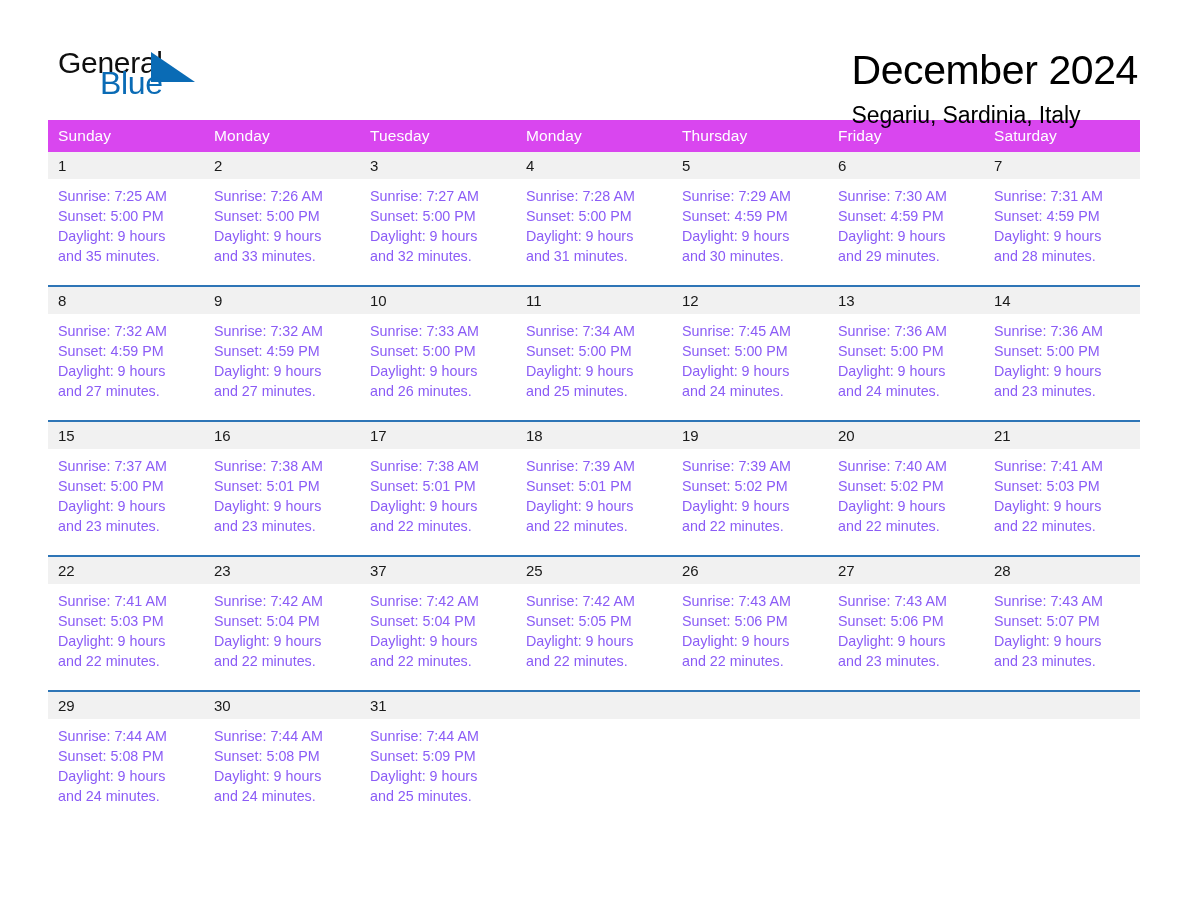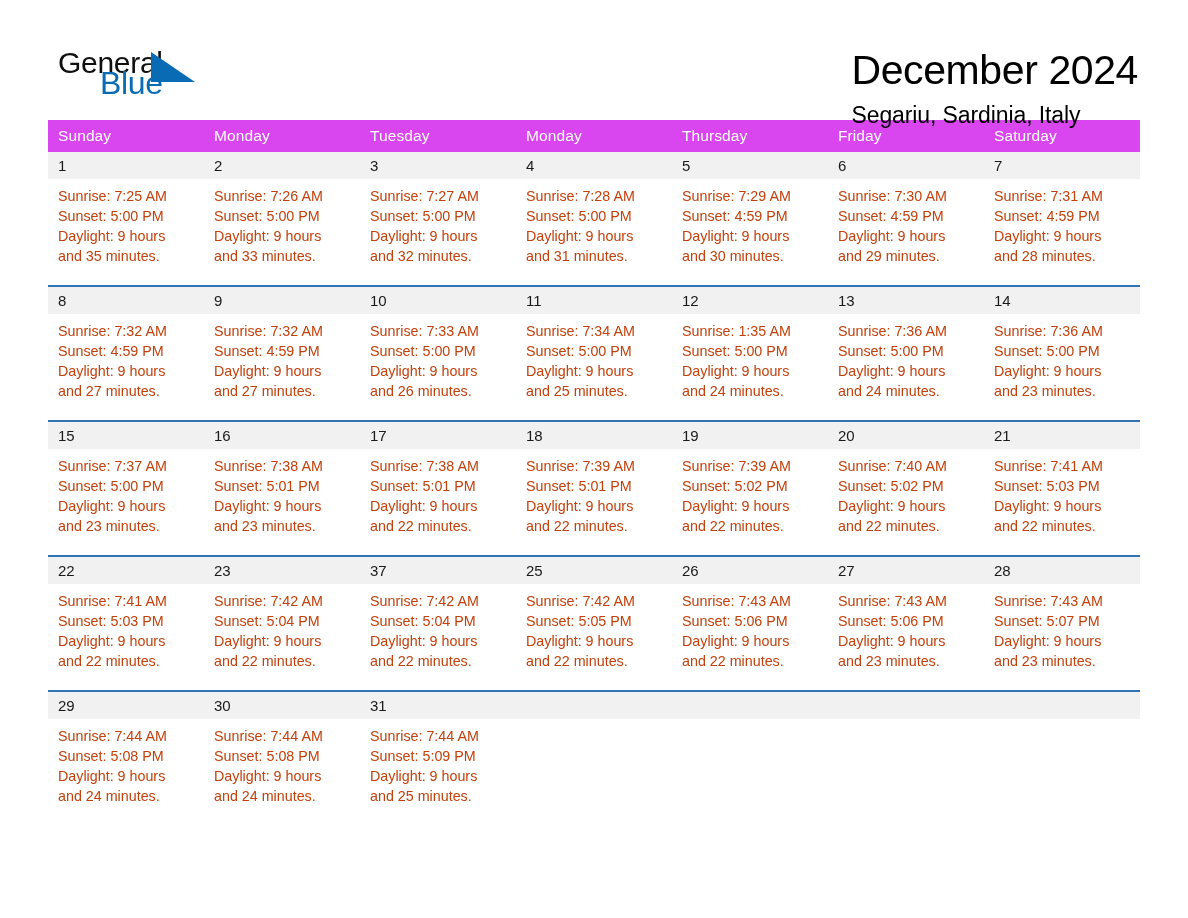--- a/index.html
+++ b/index.html
@@ -123,21 +123,21 @@
     box-sizing: border-box;
     padding: 4px 0 0 10px;
     font-size: 15px;
     line-height: 20px;
     color: #1a1a1a;
   }
   .cell-body {
     padding: 7px 8px 0 10px;
     font-size: 14.3px;
     line-height: 20px;
-    color: #c2410c;
+    color: #8b5cf6;
   }
   .cell-body div {
     white-space: nowrap;
   }
   .cell.empty .daynum-band {
     background: #f1f1f1;
   }
 </style>
 </head>
 <body>
@@ -293,21 +293,21 @@
                 <div>Sunset: 5:00 PM</div>
                 <div>Daylight: 9 hours</div>
                 <div>and 25 minutes.</div>
               </div>
             </div>
           </td>
           <td>
             <div class="cell">
               <div class="daynum-band">12</div>
               <div class="cell-body">
-                <div>Sunrise: 1:35 AM</div>
+                <div>Sunrise: 7:45 AM</div>
                 <div>Sunset: 5:00 PM</div>
                 <div>Daylight: 9 hours</div>
                 <div>and 24 minutes.</div>
               </div>
             </div>
           </td>
           <td>
             <div class="cell">
               <div class="daynum-band">13</div>
               <div class="cell-body">

